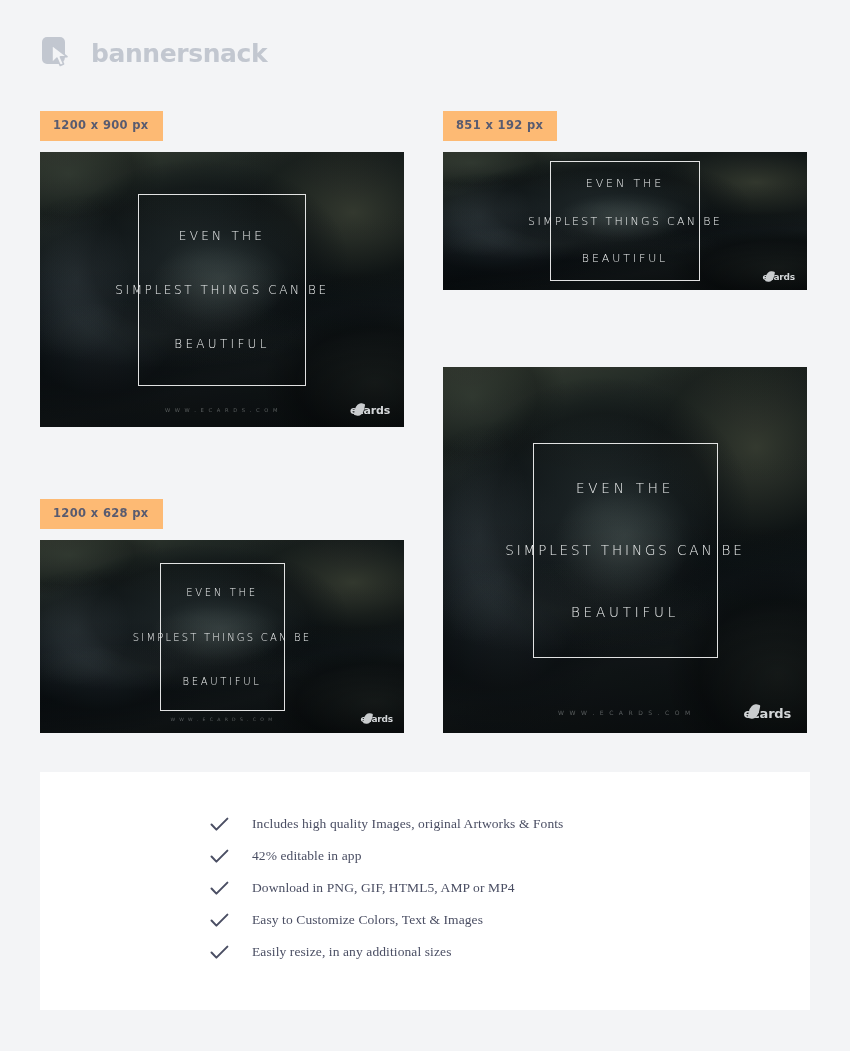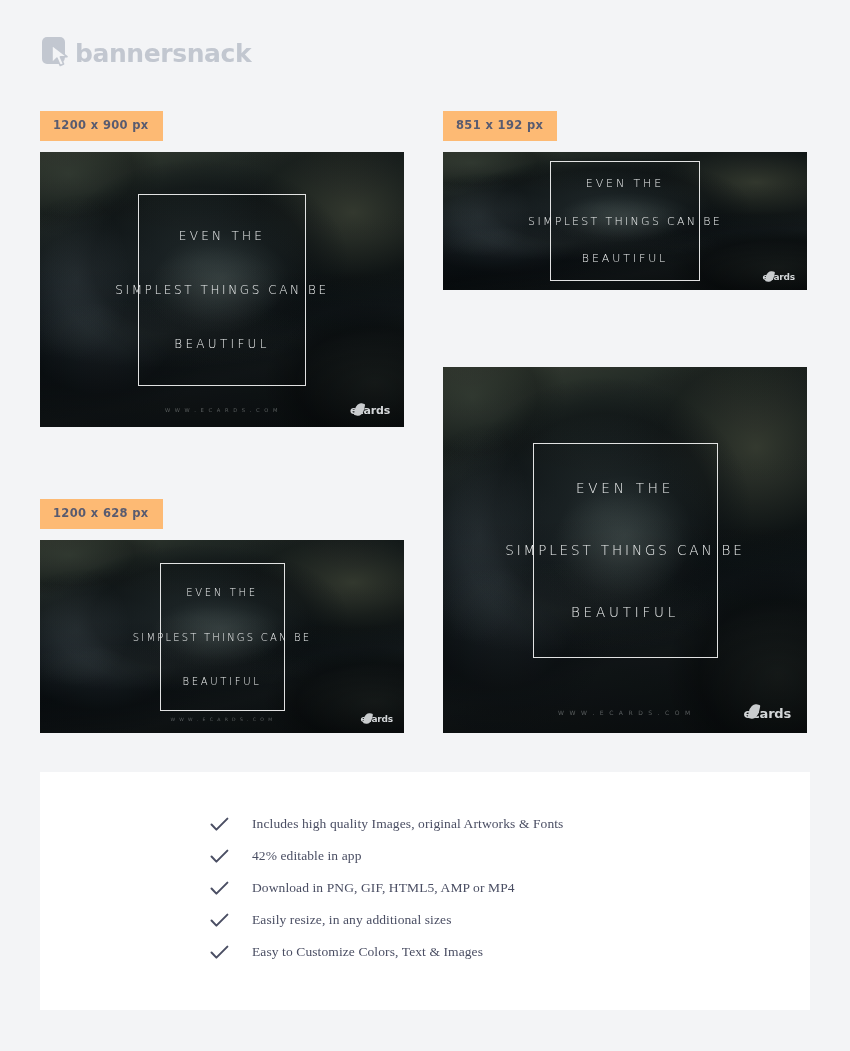--- a/index.html
+++ b/index.html
@@ -20,21 +20,21 @@
     background: #f3f4f6;
   }
 
   
   .brand-header {
     position: absolute;
     left: 40px;
     top: 36px;
     display: flex;
     align-items: center;
-    gap: 1px;
+    gap: 17px;
   }
   .brand-mark {
     width: 34px;
     height: 34px;
     position: relative;
     flex: none;
   }
   .brand-mark .sq {
     position: absolute;
     left: 2px;
@@ -320,28 +320,28 @@
         </span>
         <span class="feature-text">Download in PNG, GIF, HTML5, AMP or MP4</span>
       </div>
 
       <div class="feature-row">
         <span class="check-icon">
           <svg width="19" height="15" viewBox="0 0 19 15">
             <path d="M1.5 7.5 L6.4 12.6 L17.4 1.6" fill="none" stroke="#4a4e63" stroke-width="2" stroke-linecap="round" stroke-linejoin="round"></path>
           </svg>
         </span>
+        <span class="feature-text">Easy to Customize Colors, Text &amp; Images</span>
+      </div>
+
+      <div class="feature-row">
+        <span class="check-icon">
+          <svg width="19" height="15" viewBox="0 0 19 15">
+            <path d="M1.5 7.5 L6.4 12.6 L17.4 1.6" fill="none" stroke="#4a4e63" stroke-width="2" stroke-linecap="round" stroke-linejoin="round"></path>
+          </svg>
+        </span>
         <span class="feature-text">Easily resize, in any additional sizes</span>
       </div>
 
-      <div class="feature-row">
-        <span class="check-icon">
-          <svg width="19" height="15" viewBox="0 0 19 15">
-            <path d="M1.5 7.5 L6.4 12.6 L17.4 1.6" fill="none" stroke="#4a4e63" stroke-width="2" stroke-linecap="round" stroke-linejoin="round"></path>
-          </svg>
-        </span>
-        <span class="feature-text">Easy to Customize Colors, Text &amp; Images</span>
-      </div>
-
     </div>
   </div>
 
 </div>
 
 </body></html>

